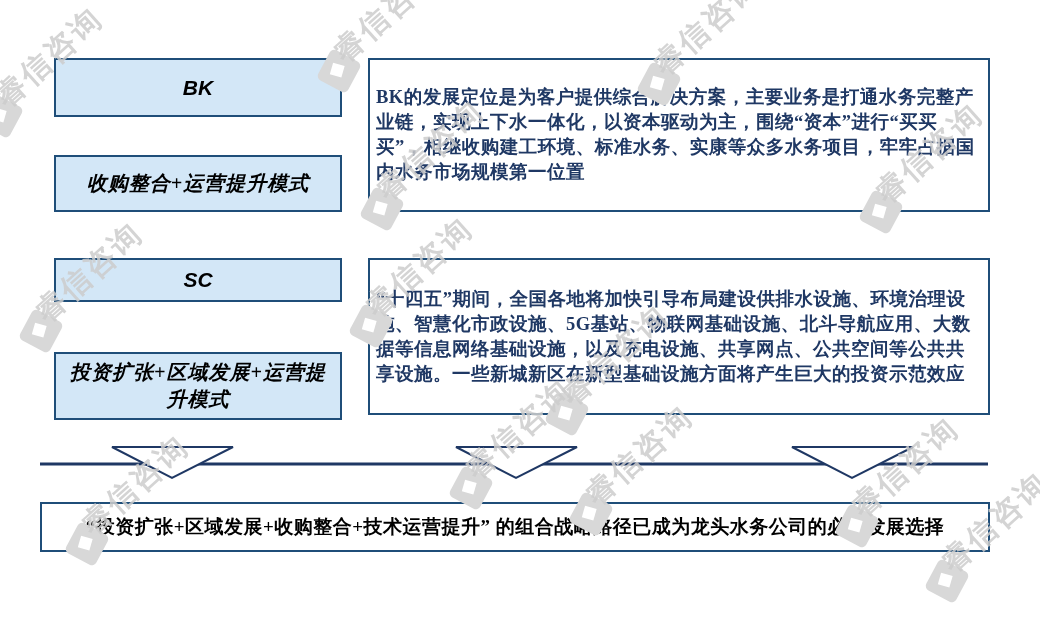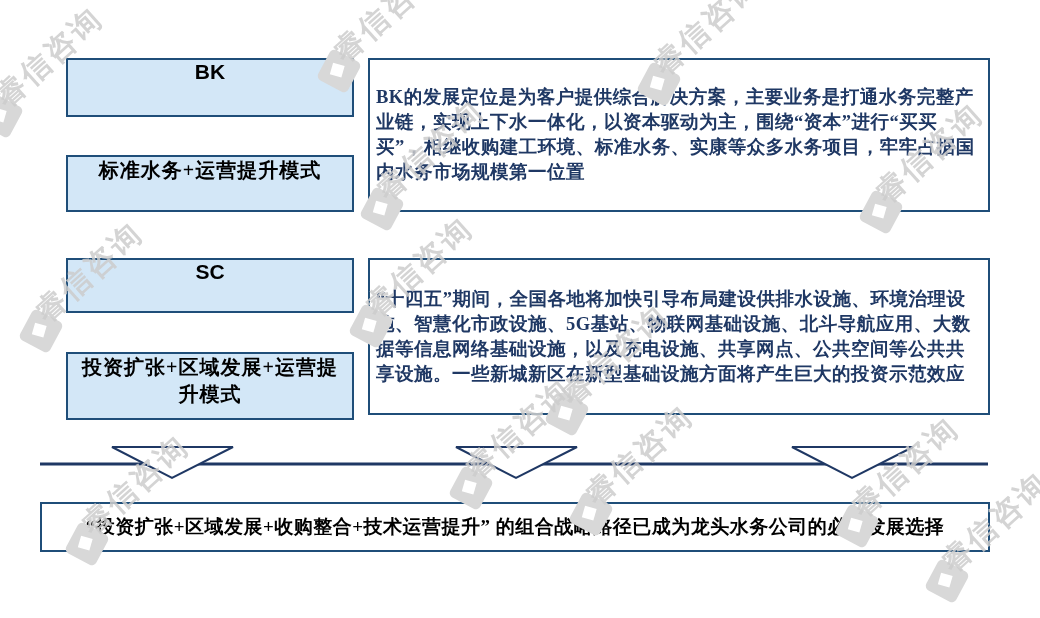--- a/index.html
+++ b/index.html
@@ -3,24 +3,25 @@
 <meta charset="utf-8">
 <style>
   html,body { margin:0; padding:0; background:#ffffff; }
   .canvas {
     position:relative; width:1040px; height:618px; background:#ffffff;
     overflow:hidden; font-family:"Liberation Serif", serif;
   }
 
   
   .lbox {
-    position:absolute; left:66px; width:288px; box-sizing:border-box;
+    position:absolute; left:54px; width:288px; box-sizing:border-box;
     background:#D3E7F7; border:2px solid #1F4E79;
-    display:flex; align-items:flex-start; justify-content:center; text-align:center;
+    display:flex; align-items:center; justify-content:center; text-align:center;
     z-index:1;
+    font-style:italic;
   }
   .lbox.en span { font-family:"Liberation Sans", sans-serif; font-weight:bold; font-size:21px; color:#000000; }
   .lbox.cn span { font-family:"Liberation Serif", serif; font-weight:bold; font-size:20px; line-height:27px; color:#000000; letter-spacing:1px; padding:0 4px; }
 
   
   .rbox {
     position:absolute; left:368px; width:622px; box-sizing:border-box;
     background:#ffffff; border:2px solid #1F4E79;
     display:flex; align-items:center; z-index:1;
   }
@@ -65,23 +66,23 @@
 </style>
 </head>
 <body>
 
 <div class="canvas">
 
   <div class="lbox en" style="top:58px;height:59px;">
     <span>BK</span>
   </div>
   <div class="lbox cn" style="top:155px;height:57px;">
-    <span>标准水务+运营提升模式</span>
+    <span>收购整合+运营提升模式</span>
   </div>
-  <div class="lbox en" style="top:258px;height:55px;">
+  <div class="lbox en" style="top:258px;height:44px;">
     <span>SC</span>
   </div>
   <div class="lbox cn" style="top:352px;height:68px;">
     <span>投资扩张+区域发展+运营提升模式</span>
   </div>
 
   <div class="rbox" style="top:58px;height:154px;">
     <p>BK的发展定位是为客户提供综合解决方案，主要业务是打通水务完整产业链，实现上下水一体化，以资本驱动为主，围绕“资本”进行“买买买”，相继收购建工环境、标准水务、实康等众多水务项目，牢牢占据国内水务市场规模第一位置</p>
   </div>
   <div class="rbox" style="top:258px;height:157px;">

